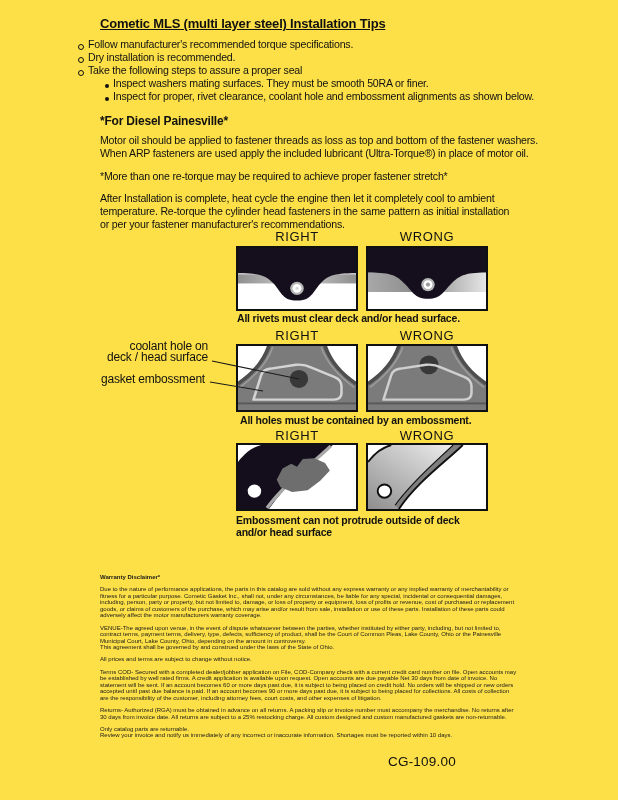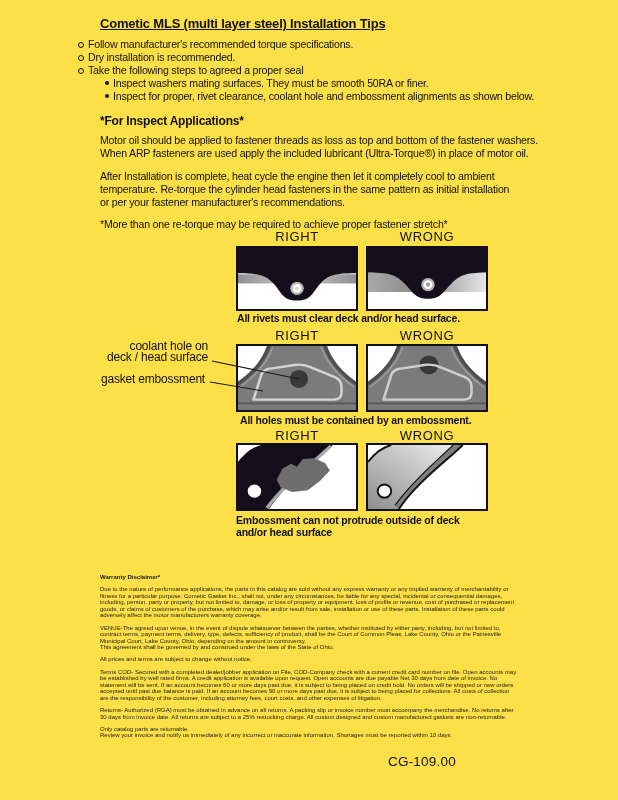--- a/index.html
+++ b/index.html
@@ -3,21 +3,21 @@
 <meta charset="utf-8">
 <style>
   html,body{margin:0;padding:0;background:#e8e8e8;}
   .page{position:relative;width:618px;height:800px;background:#fde047;margin:0 auto;
         font-family:"Liberation Sans", sans-serif;color:#111;overflow:hidden;}
 
   
   .intro{position:absolute;left:78px;top:16px;width:470px;}
   .doc-title{font-size:13px;font-weight:bold;letter-spacing:-.2px;
              text-decoration:underline;margin:0 0 7px 22px;}
-  .b-item{display:flex;align-items:flex-start;font-size:10.6px;letter-spacing:-.2px;
+  .b-item{display:flex;align-items:center;font-size:10.6px;letter-spacing:-.2px;
           line-height:13px;}
   .b-item .dot-o{flex:0 0 auto;width:4px;height:4px;border:1px solid #111;border-radius:50%;
                  margin:4px 4px 0 0;}
   .sub{margin-left:27px;}
   .sub .dot-f{flex:0 0 auto;width:4px;height:4px;background:#111;border-radius:50%;
               margin:4px 4px 0 0;}
 
   
   .diesel{position:absolute;left:100px;top:115px;width:452px;font-size:10.6px;
           letter-spacing:-.2px;line-height:13.2px;}
@@ -56,40 +56,40 @@
     <div class="b-item">
       <span class="dot-o"></span>
       <span>Follow manufacturer's recommended torque specifications.</span>
     </div>
     <div class="b-item">
       <span class="dot-o"></span>
       <span>Dry installation is recommended.</span>
     </div>
     <div class="b-item">
       <span class="dot-o"></span>
-      <span>Take the following steps to agreed a proper seal</span>
+      <span>Take the following steps to assure a proper seal</span>
     </div>
     <div class="b-item sub">
       <span class="dot-f"></span>
       <span>Inspect washers mating surfaces.  They must be smooth 50RA or finer.</span>
     </div>
     <div class="b-item sub">
       <span class="dot-f"></span>
       <span>Inspect for proper, rivet clearance, coolant hole and embossment alignments as shown below.</span>
     </div>
   </div>
 
   <div class="diesel">
-    <h2>*For Inspect Applications*</h2>
+    <h2>*For Diesel Painesville*</h2>
     <p>Motor oil should be applied to fastener threads as loss as top and bottom of the fastener washers.
 When ARP fasteners are used apply the included lubricant (Ultra-Torque®) in place of motor oil.</p>
+    <p>*More than one re-torque may be required to achieve proper fastener stretch*</p>
     <p>After Installation is complete, heat cycle the engine then let it completely cool to ambient
 temperature. Re-torque the cylinder head fasteners in the same pattern as initial installation
 or per your fastener manufacturer's recommendations.</p>
-    <p>*More than one re-torque may be required to achieve proper fastener stretch*</p>
   </div>
 
   <div class="dg-label" style="left:236px;top:229px">RIGHT</div>
   <div class="dg-label" style="left:366px;top:229px">WRONG</div>
 
   <div class="dbox" style="left:236px;top:246px">
     <svg viewBox="0 0 122 65" preserveAspectRatio="none">
       <defs>
         <linearGradient id="g1" x1="0" y1="0" x2="1" y2="0">
           <stop offset="0" stop-color="#8f8f8f"></stop>

